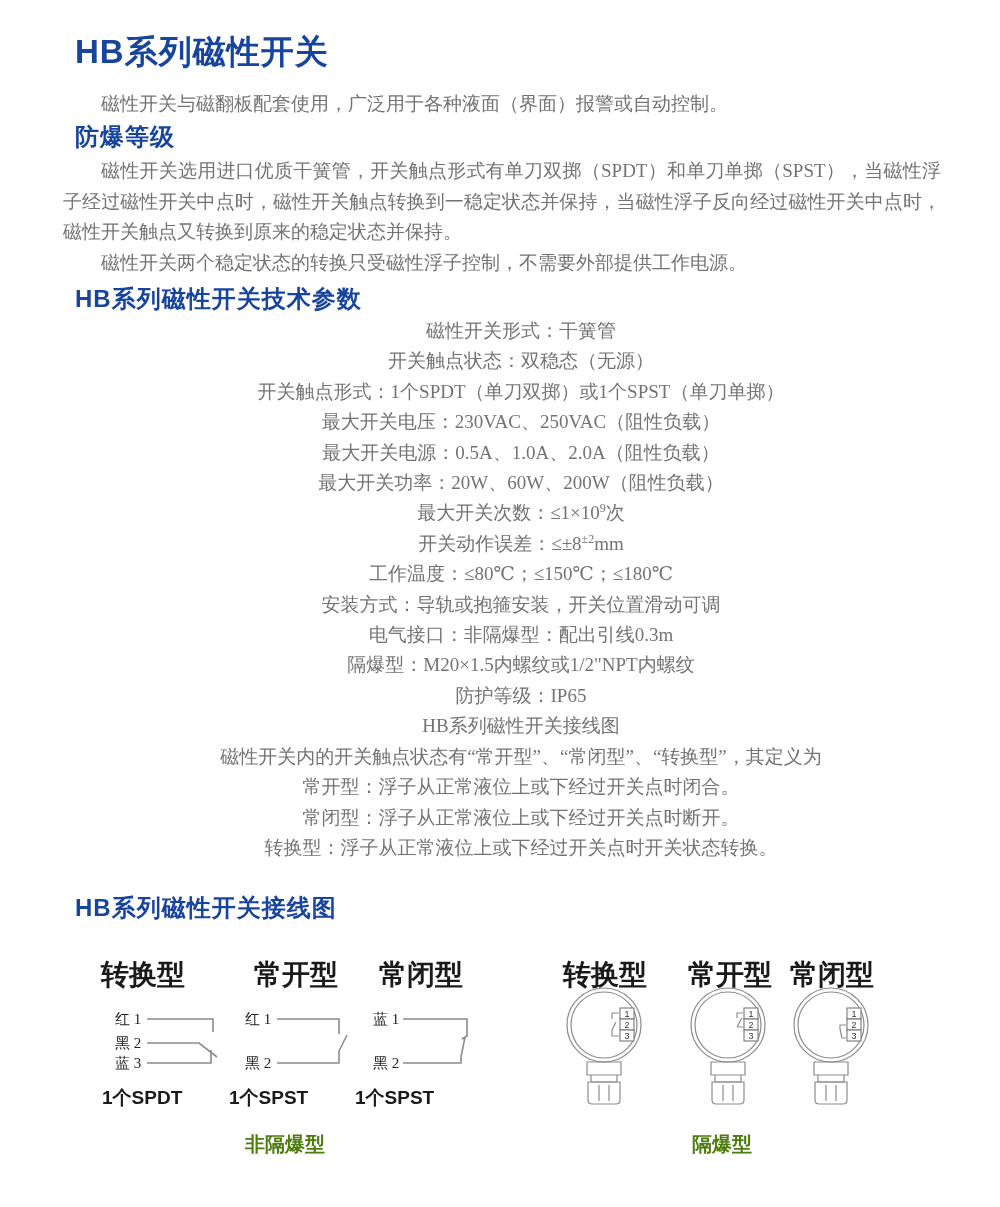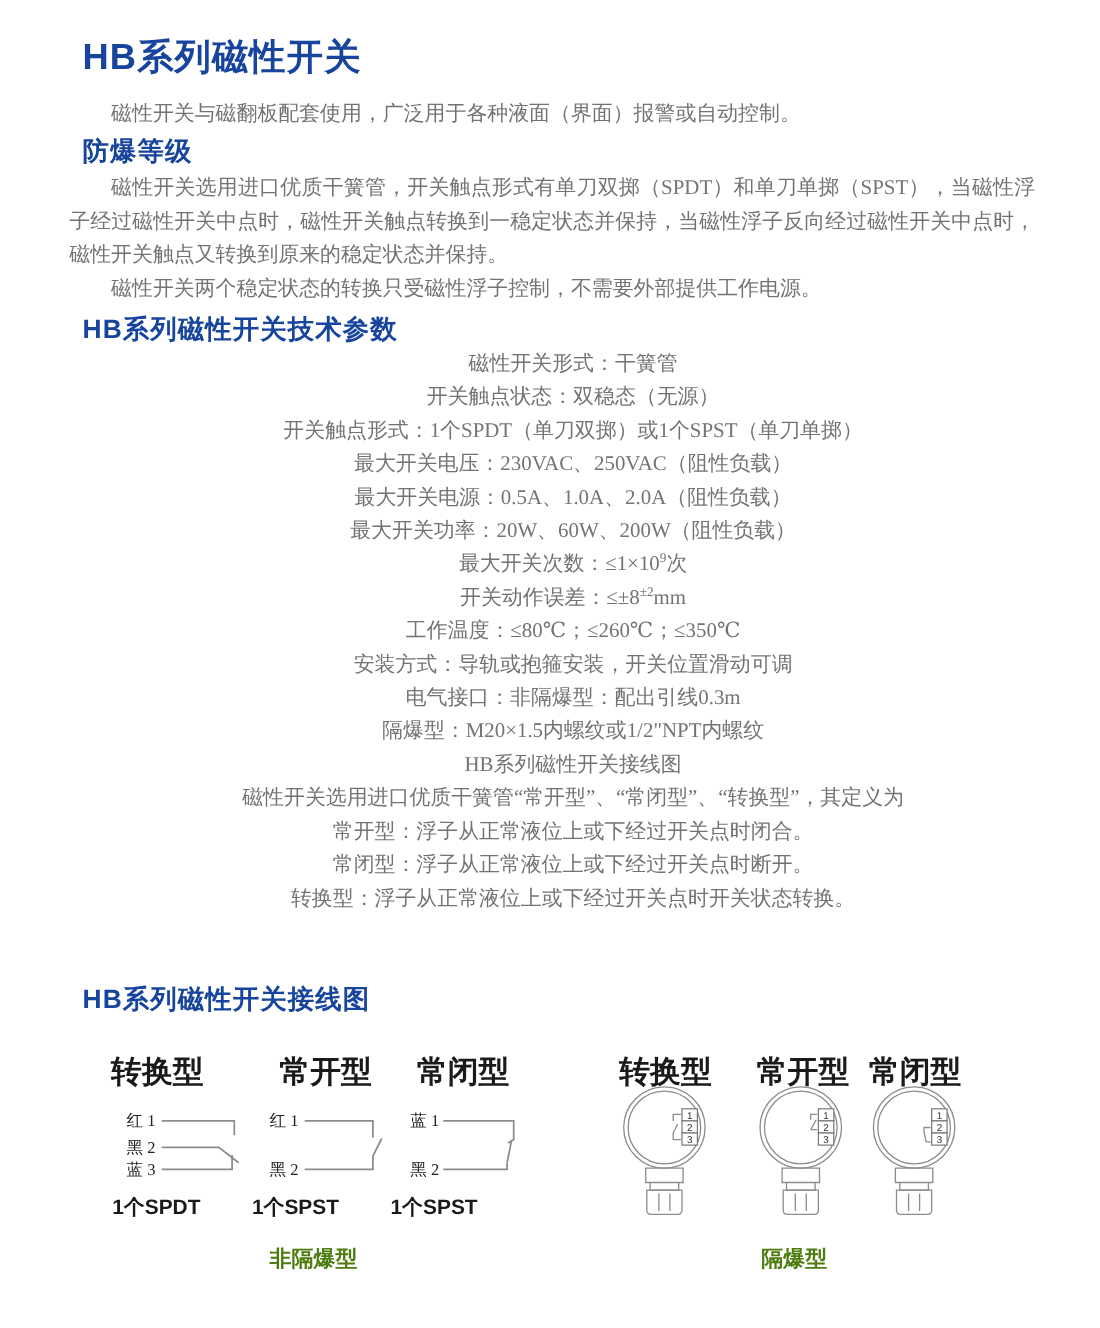--- a/index.html
+++ b/index.html
@@ -77,26 +77,27 @@
 <h2 id="h-tech" class="h-blue">HB系列磁性开关技术参数</h2>
 <div id="tech-block" class="bodyblock">
   <p>磁性开关形式：干簧管</p>
   <p>开关触点状态：双稳态（无源）</p>
   <p>开关触点形式：1个SPDT（单刀双掷）或1个SPST（单刀单掷）</p>
   <p>最大开关电压：230VAC、250VAC（阻性负载）</p>
   <p>最大开关电源：0.5A、1.0A、2.0A（阻性负载）</p>
   <p>最大开关功率：20W、60W、200W（阻性负载）</p>
   <p><span>最大开关次数：≤1×10</span><sup class="sp">9</sup><span>次</span></p>
   <p><span>开关动作误差：≤±8</span><sup class="sp">±2</sup><span>mm</span></p>
-  <p>工作温度：≤80℃；≤260℃；≤350℃</p>
+  <p>工作温度：≤80℃；≤150℃；≤180℃</p>
   <p>安装方式：导轨或抱箍安装，开关位置滑动可调</p>
   <p>电气接口：非隔爆型：配出引线0.3m</p>
   <p>隔爆型：M20×1.5内螺纹或1/2"NPT内螺纹</p>
+  <p>防护等级：IP65</p>
   <p>HB系列磁性开关接线图</p>
-  <p>磁性开关选用进口优质干簧管“常开型”、“常闭型”、“转换型”，其定义为</p>
+  <p>磁性开关内的开关触点状态有“常开型”、“常闭型”、“转换型”，其定义为</p>
   <p>常开型：浮子从正常液位上或下经过开关点时闭合。</p>
   <p>常闭型：浮子从正常液位上或下经过开关点时断开。</p>
   <p>转换型：浮子从正常液位上或下经过开关点时开关状态转换。</p>
 </div>
 
 <h2 id="h-wiring" class="h-blue">HB系列磁性开关接线图</h2>
 
 <div id="wiring-area">
 
   <div class="diag-title" style="left:83px;">转换型</div>

